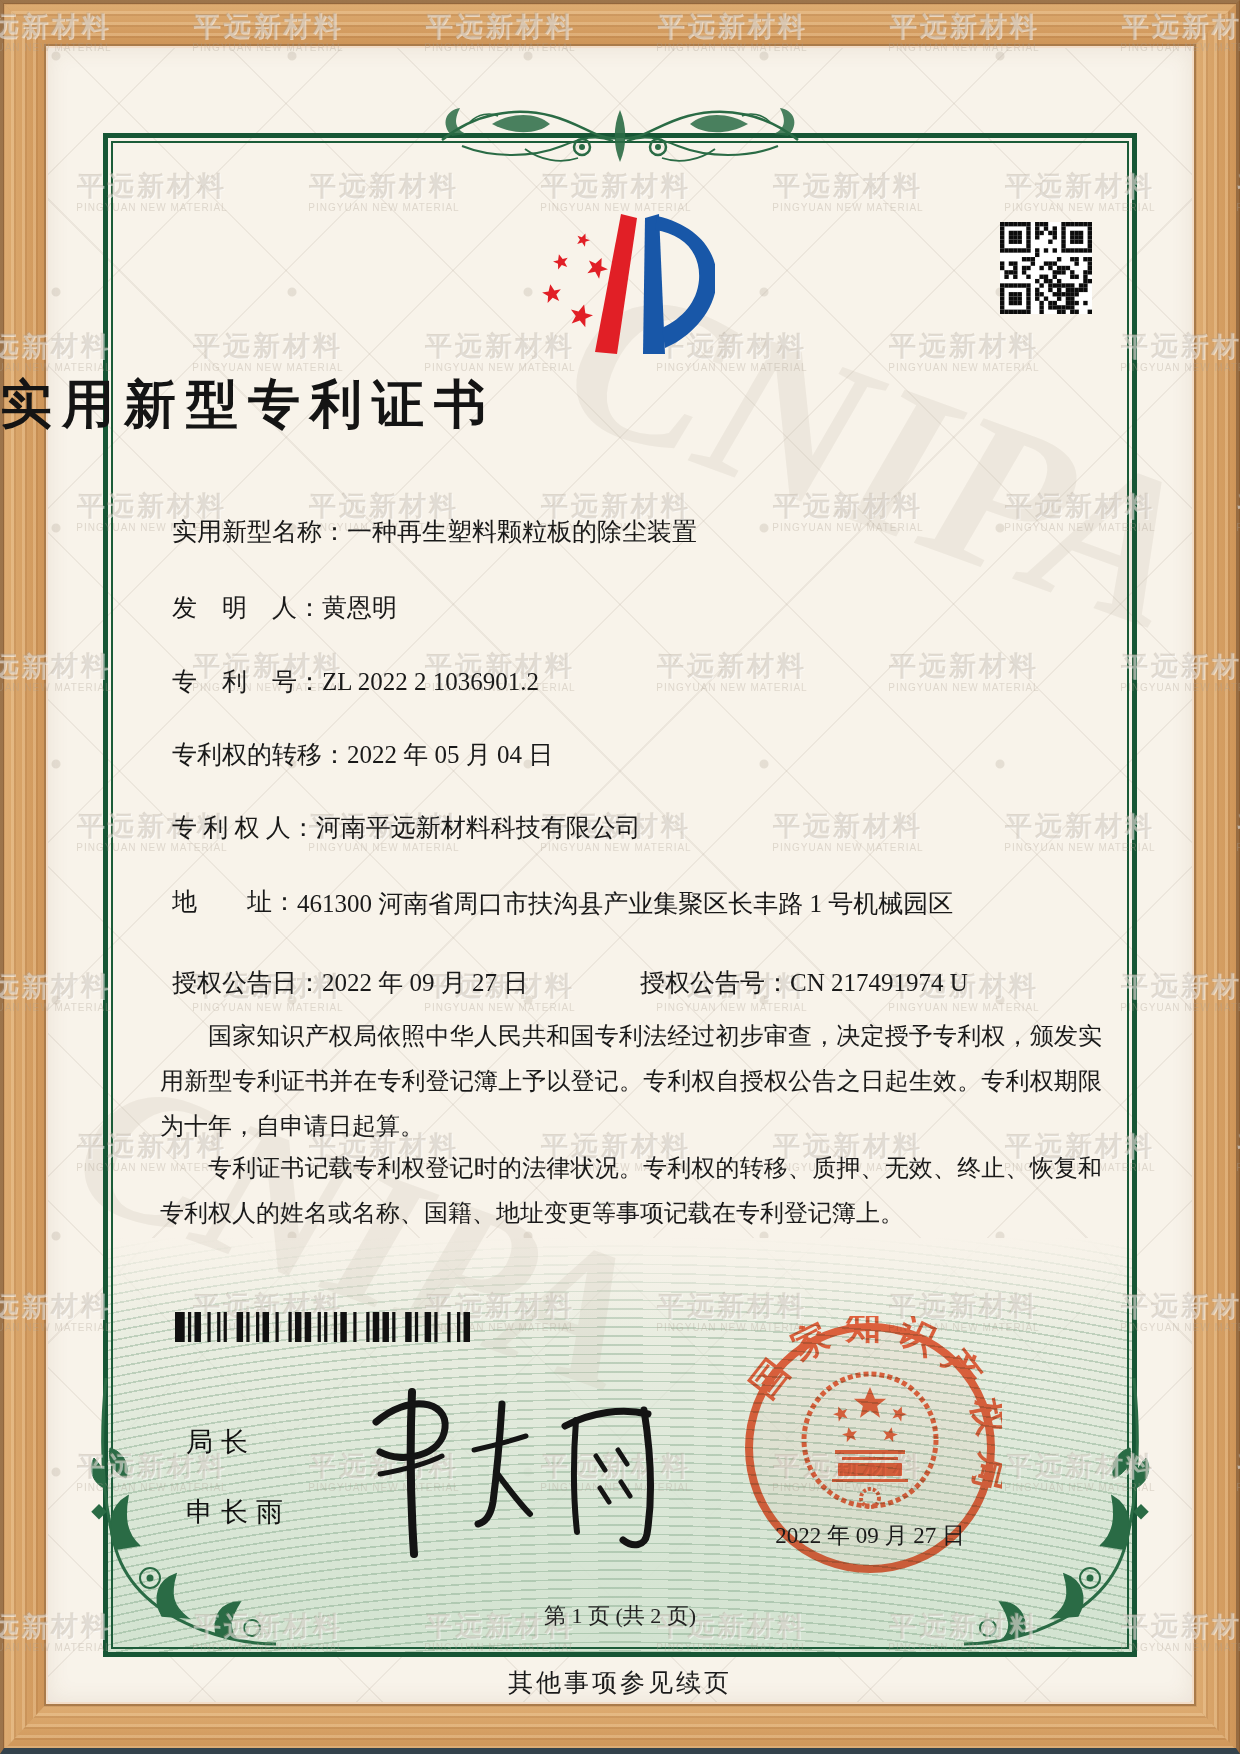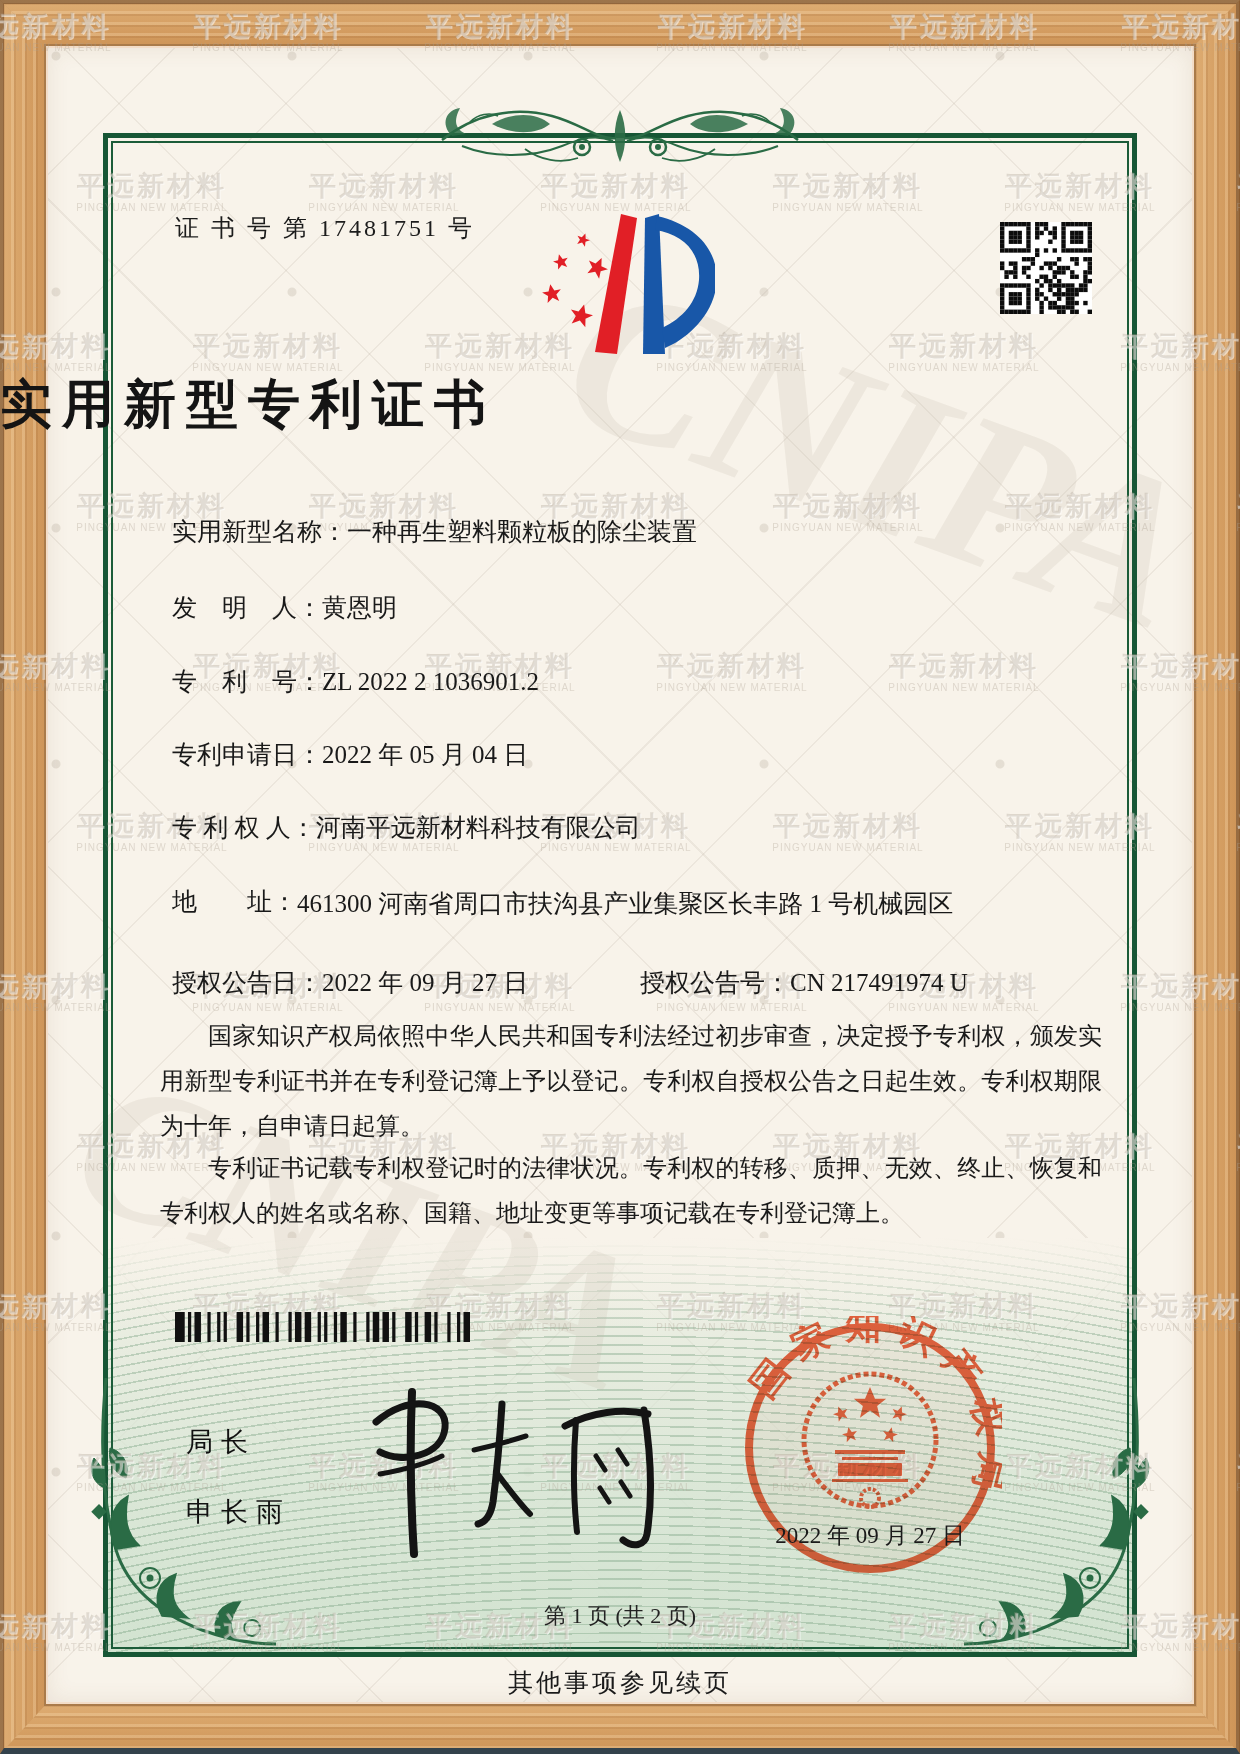--- a/index.html
+++ b/index.html
@@ -394,21 +394,20 @@
       <div class="wm" style="left: 848px; top: 1612px;">
         <b>平远新材料</b>
         <i>PINGYUAN NEW MATERIAL</i>
       </div>
       <div class="wm" style="left: 1080px; top: 1612px;">
         <b>平远新材料</b>
         <i>PINGYUAN NEW MATERIAL</i>
       </div>
     </div>
 
-  <div id="cert-no" class="c">证 书 号 第 17481751 号</div>
 
   <svg id="cnipa-logo" class="c" style="left:525px;top:203px;" width="190" height="160" viewBox="0 0 190 158">
     <defs>
       <path id="st" d="M0 -1 L0.294 -0.309 L0.951 -0.309 L0.42 0.118 L0.588 0.809 L0 0.381 L-0.588 0.809 L-0.42 0.118 L-0.951 -0.309 L-0.294 -0.309 Z"></path>
     </defs>
     <path d="M96 10 L112 14 L92 150 L70 148 Z" fill="#e11f26"></path>
     <path d="M120 14 L134 10 L140 150 L118 150 Z" fill="#1857a8"></path>
     <path d="M132 12 C176 22 196 52 191 84 C186 114 160 136 140 144 L137 124 C158 114 172 98 174 76 C176 48 158 30 130 26 Z" fill="#1857a8"></path>
     <g fill="#e11f26">
       <use href="#st" transform="translate(58,36) rotate(20) scale(7)"></use>
@@ -640,21 +639,21 @@
       <rect x="68" y="80" width="4" height="4" fill="#0c0c0c"></rect>
       <rect x="80" y="80" width="4" height="4" fill="#0c0c0c"></rect>
     </svg>
 
   <div id="title" class="c">实用新型专利证书</div>
 
   <div id="fields">
       <div class="row" style="top: 512px; z-index: 8;"><span class="flabel">实用新型名称：</span><span class="fvalue">一种再生塑料颗粒板的除尘装置</span></div>
       <div class="row" style="top: 588px; z-index: 8;"><span class="flabel">发　明　人：</span><span class="fvalue">黄恩明</span></div>
       <div class="row" style="top: 662px; z-index: 8;"><span class="flabel">专　利　号：</span><span class="fvalue">ZL 2022 2 1036901.2</span></div>
-      <div class="row" style="top: 735px; z-index: 8;"><span class="flabel">专利申请日：</span><span class="fvalue">2022 年 05 月 04 日</span></div>
+      <div class="row" style="top: 735px; z-index: 8;"><span class="flabel">专利权的转移：</span><span class="fvalue">2022 年 05 月 04 日</span></div>
       <div class="row" style="top: 808px; z-index: 8;"><span class="flabel">专 利 权 人：</span><span class="fvalue">河南平远新材料科技有限公司</span></div>
       <div class="row" style="top: 882px; z-index: 8;"><span class="flabel">地　　址：</span><span class="fvalue addr">461300 河南省周口市扶沟县产业集聚区长丰路 1 号机械园区</span></div>
     </div>
 
   <div class="row" style="top:963px;z-index:8;">
     <span class="flabel">授权公告日：</span><span class="fvalue">2022 年 09 月 27 日</span>
     <span id="grant-group2">
       <span class="flabel">授权公告号：</span><span class="fvalue">CN 217491974 U</span>
     </span>
   </div>

